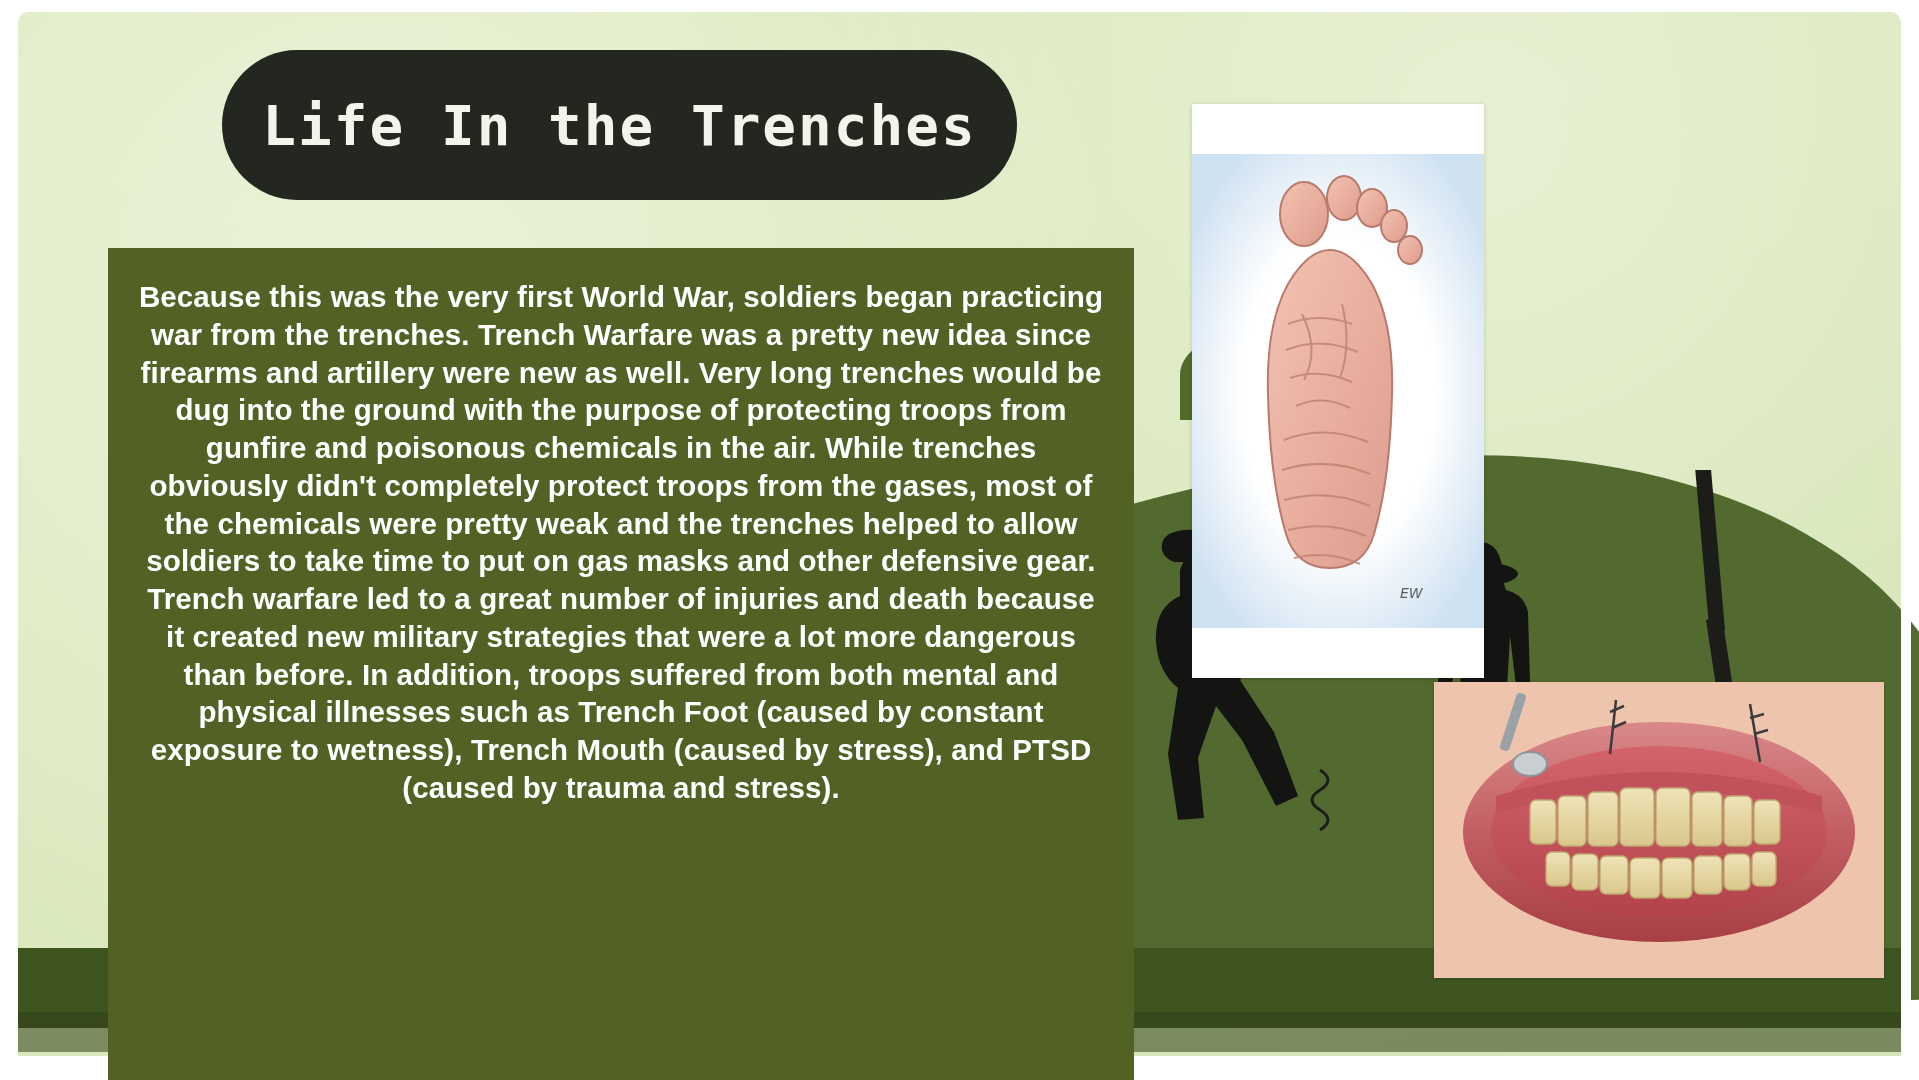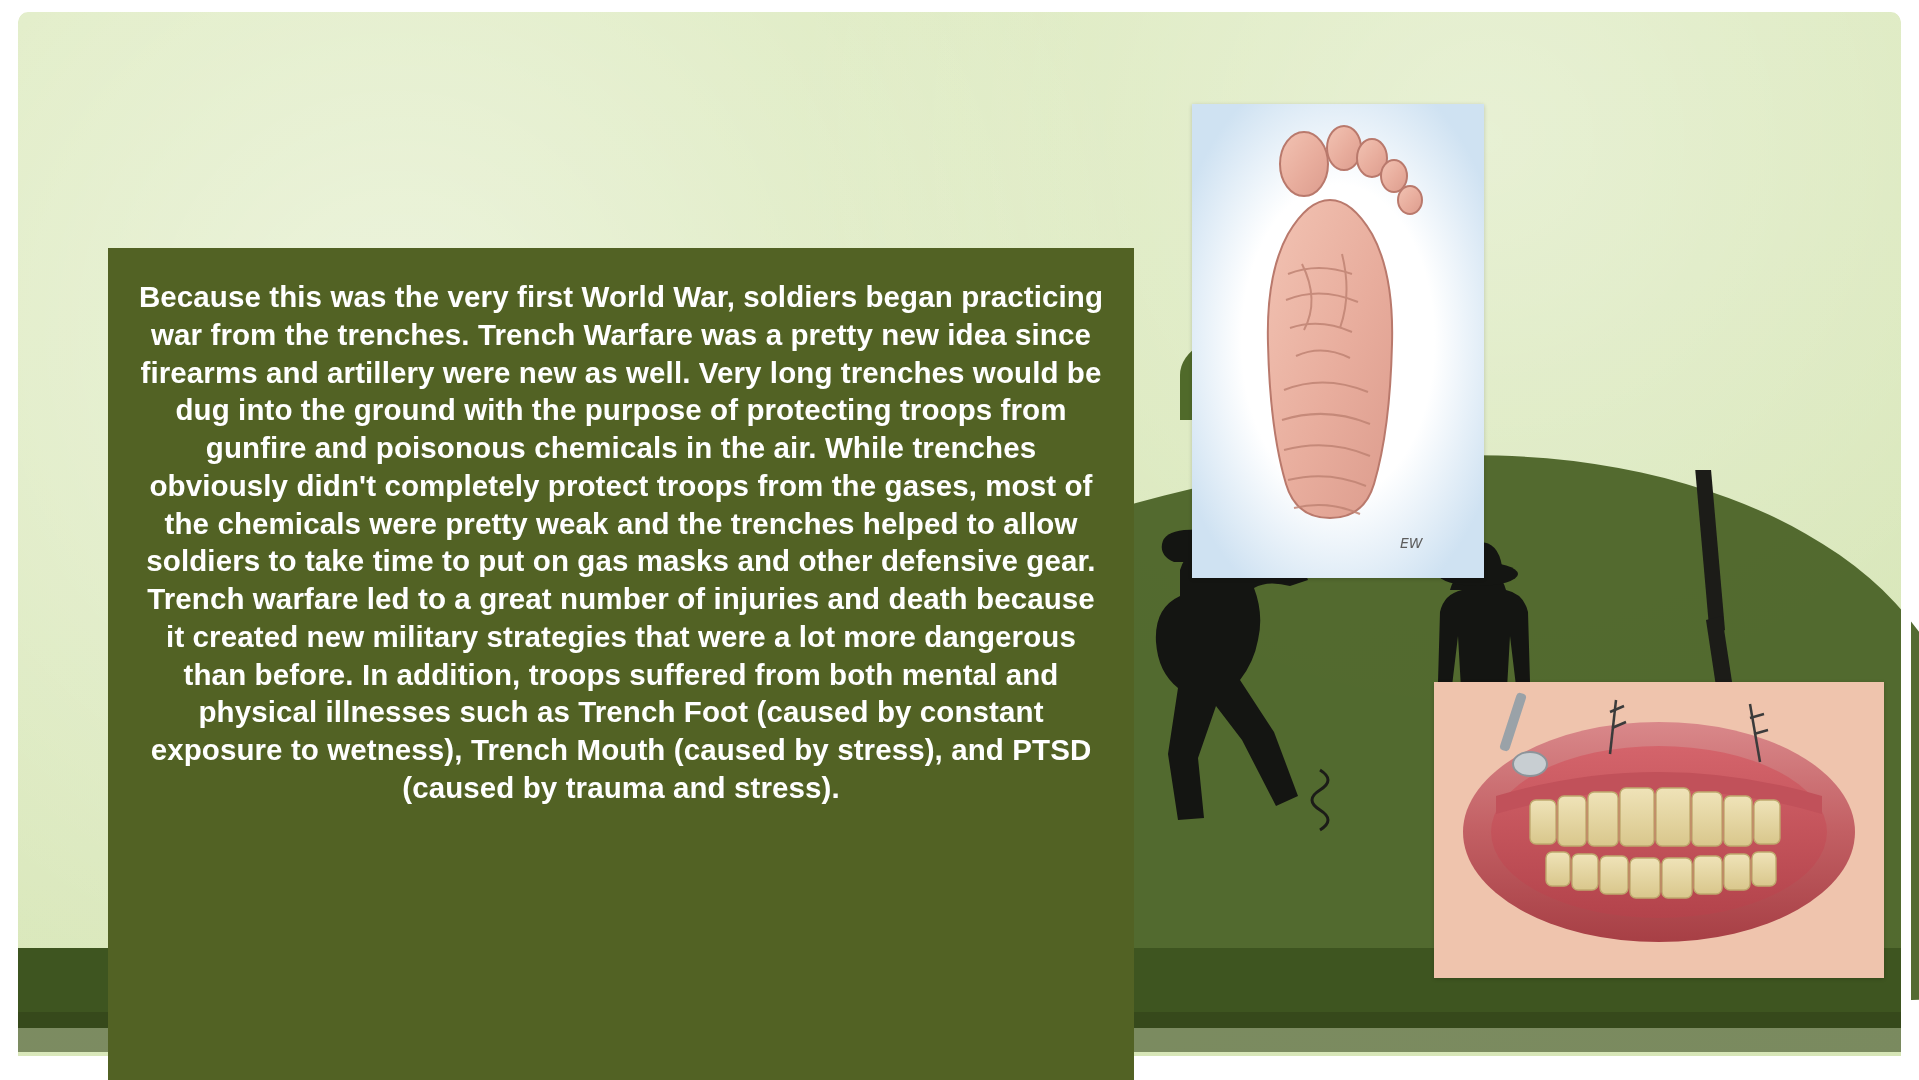--- a/index.html
+++ b/index.html
@@ -160,21 +160,21 @@
   .photo {
     position: absolute;
     background: #ffffff;
     box-shadow: 0 1px 4px rgba(0,0,0,0.18);
     overflow: hidden;
   }
   .photo-foot {
     left: 1192px;
     top: 104px;
     width: 292px;
-    height: 474px;
+    height: 574px;
   }
   .photo-mouth {
     left: 1434px;
     top: 682px;
     width: 450px;
     height: 296px;
   }
   .photo svg { display: block; width: 100%; height: 100%; }
 
   
@@ -228,20 +228,23 @@
         <path d="M170,300 q16,10 0,20 q-16,10 0,20 q16,10 0,20"></path>
       </g>
     </svg>
   </div>
 
   <div class="ground-strip"></div>
   <div class="ground-strip2"></div>
   <div class="bottom-white"></div>
   <div class="frame-edge"></div>
 
+  <div class="title-pill">
+    <div class="title-text">Life In the Trenches</div>
+  </div>
 
   <div class="body-box">
     <div class="body-text">Because this was the very first World War, soldiers began practicing war from the trenches. Trench Warfare was a pretty new idea since firearms and artillery were new as well. Very long trenches would be dug into the ground with the purpose of protecting troops from gunfire and poisonous chemicals in the air. While trenches obviously didn't completely protect troops from the gases, most of the chemicals were pretty weak and the trenches helped to allow soldiers to take time to put on gas masks and other defensive gear. Trench warfare led to a great number of injuries and death because it created new military strategies that were a lot more dangerous than before. In addition, troops suffered from both mental and physical illnesses such as Trench Foot (caused by constant exposure to wetness), Trench Mouth (caused by stress), and PTSD (caused by trauma and stress).</div>
   </div>
 
   <div class="photo photo-foot">
     <svg viewBox="0 0 292 474" xmlns="http://www.w3.org/2000/svg" aria-hidden="true">
       <defs>
         <radialGradient id="halo" cx="50%" cy="50%" r="60%">
           <stop offset="55%" stop-color="#ffffff"></stop>

